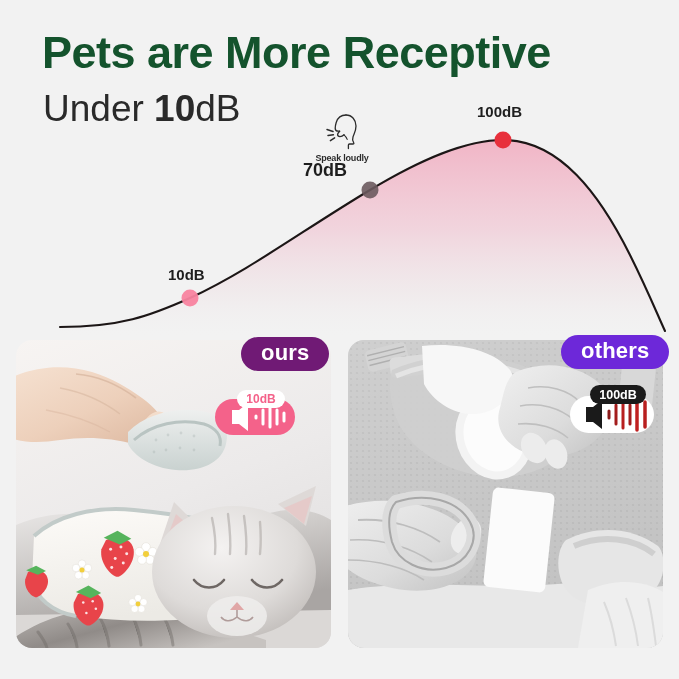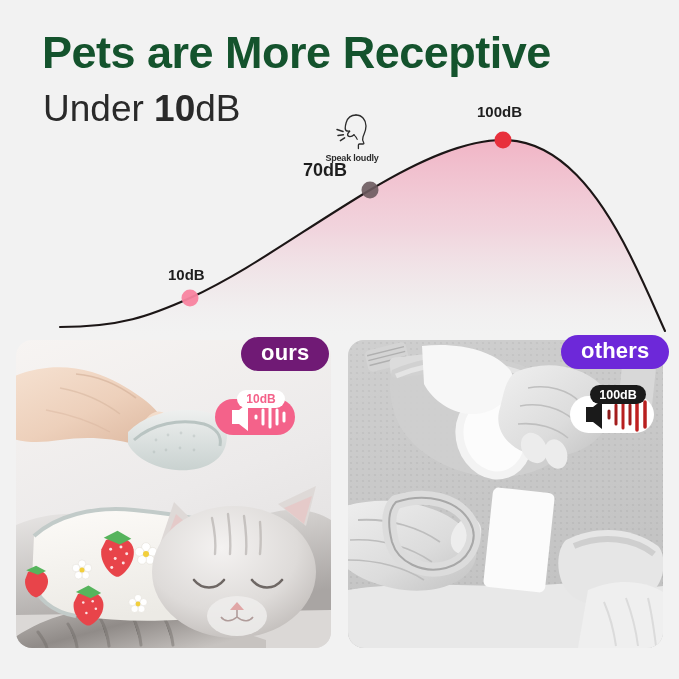--- a/index.html
+++ b/index.html
@@ -32,21 +32,21 @@
   #curve-svg { position:absolute; left:0; top:0; width:679px; height:335px; }
 
   
   .pt-label {
     position:absolute; font-weight:700; color:#1e1e1e; white-space:nowrap;
   }
   #label-10 { left:168px; top:266px; font-size:15px; }
   #label-70 { left:303px; top:160px; font-size:18px; }
   #label-100 { left:477px; top:103px; font-size:15px; }
 
-  #speak-group { position:absolute; left:320px; top:112px; width:64px; text-align:center; }
+  #speak-group { position:absolute; left:310px; top:112px; width:64px; text-align:center; }
   #speak-icon { display:block; margin:0 auto; }
   #speak-text {
     display:block; font-size:9px; font-weight:700; color:#2b2b2b;
     margin-top:1px; letter-spacing:-0.2px;
   }
 
   
   .photo {
     position:absolute; top:340px; width:315px; height:308px;
     border-radius:16px; overflow:hidden;

